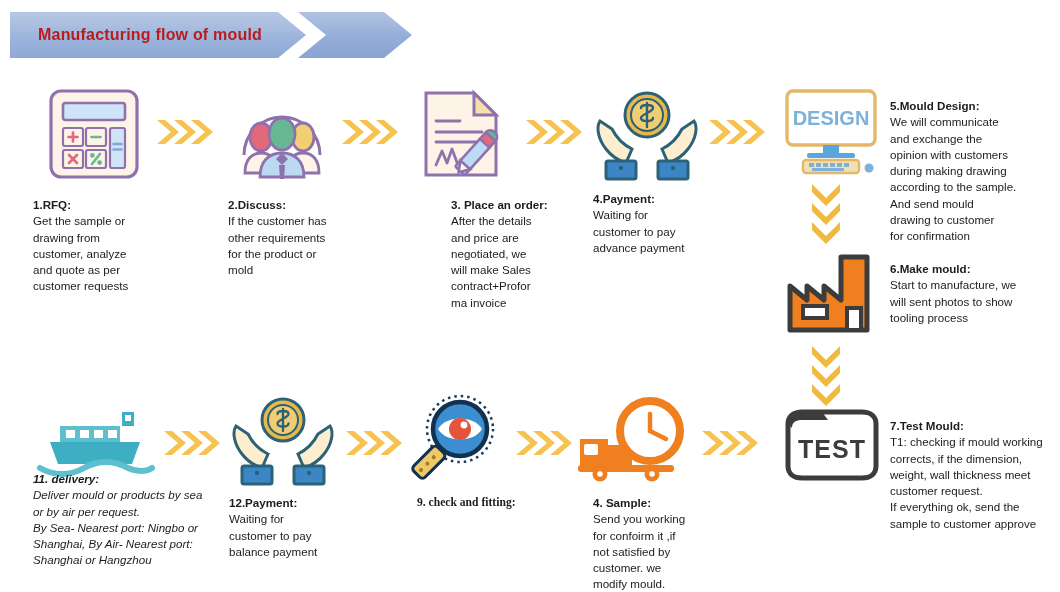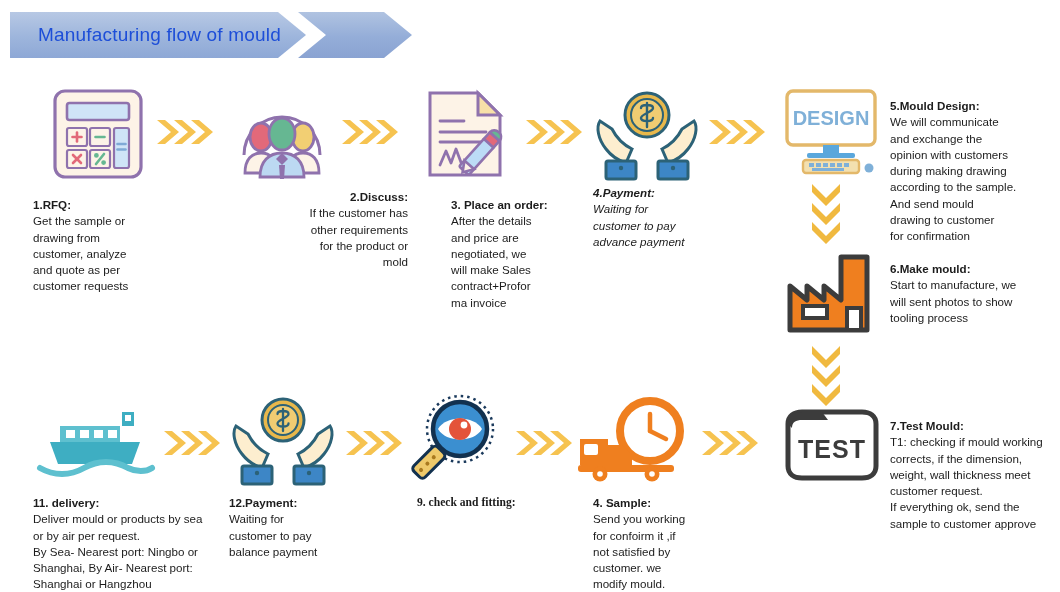--- a/index.html
+++ b/index.html
@@ -14,25 +14,25 @@
   .stage{position:relative;width:1060px;height:592px;}
 
   
   .banner{
     position:absolute;left:10px;top:10px;width:405px;height:50px;
   }
   .banner svg{display:block;}
   .banner-label{
     position:absolute;left:28px;top:0;height:50px;
     display:flex;align-items:center;
-    font-size:19px;font-weight:400;color:#1d4ed8;
+    font-size:16px;font-weight:700;color:#b91c1c;
     letter-spacing:.2px;
     white-space:nowrap;
   }
-  .icon-box{position:absolute;display:flex;align-items:center;justify-content:flex-end;}
+  .icon-box{position:absolute;display:flex;align-items:center;justify-content:flex-start;}
   .txt{
     position:absolute;
     font-size:11.6px;
     line-height:16.3px;
     color:#1c1c1c;
   }
   .txt .hd{font-weight:bold;display:block;}
   .txt .bd{display:block;white-space:pre-line;}
 
   
@@ -349,39 +349,39 @@
 
   <div class="txt" style="left:33px;top:197px;width:180px;">
     <span class="hd">1.RFQ:</span>
     <span class="bd">Get the sample or
 drawing from
 customer, analyze
 and quote as per
 customer requests</span>
   </div>
 
-  <div class="txt" style="left:228px;top:189px;width:180px;text-align:right;">
+  <div class="txt" style="left:228px;top:197px;width:180px;">
     <span class="hd">2.Discuss:</span>
     <span class="bd">If the customer has
 other requirements
 for the product or
 mold</span>
   </div>
 
   <div class="txt" style="left:419px;top:197px;width:180px;margin-left:32px;">
     <span class="hd">3. Place an order:</span>
     <span class="bd">After the details
 and price are
 negotiated, we
 will make Sales
 contract+Profor
 ma invoice</span>
   </div>
 
-  <div class="txt" style="left:593px;top:185px;width:180px;font-style:italic;">
+  <div class="txt" style="left:593px;top:191px;width:180px;">
     <span class="hd">4.Payment:</span>
     <span class="bd">Waiting for
 customer to pay
 advance payment</span>
   </div>
 
   <div class="txt" style="left:890px;top:98px;width:175px;">
     <span class="hd">5.Mould Design:</span>
     <span class="bd">We will communicate
 and exchange the
@@ -423,21 +423,21 @@
     <span class="hd">9. check and fitting:</span>
   </div>
 
   <div class="txt" style="left:229px;top:495px;width:180px;">
     <span class="hd">12.Payment:</span>
     <span class="bd">Waiting for
 customer to pay
 balance payment</span>
   </div>
 
-  <div class="txt" style="left:33px;top:495px;width:200px;">
+  <div class="txt" style="left:33px;top:471px;width:200px;font-style:italic;">
     <span class="hd">11. delivery:</span>
     <span class="bd">Deliver mould or products by sea
 or by air per request.
 By Sea- Nearest port: Ningbo or
 Shanghai, By Air- Nearest port:
 Shanghai or Hangzhou</span>
   </div>
 
 </div>
 

